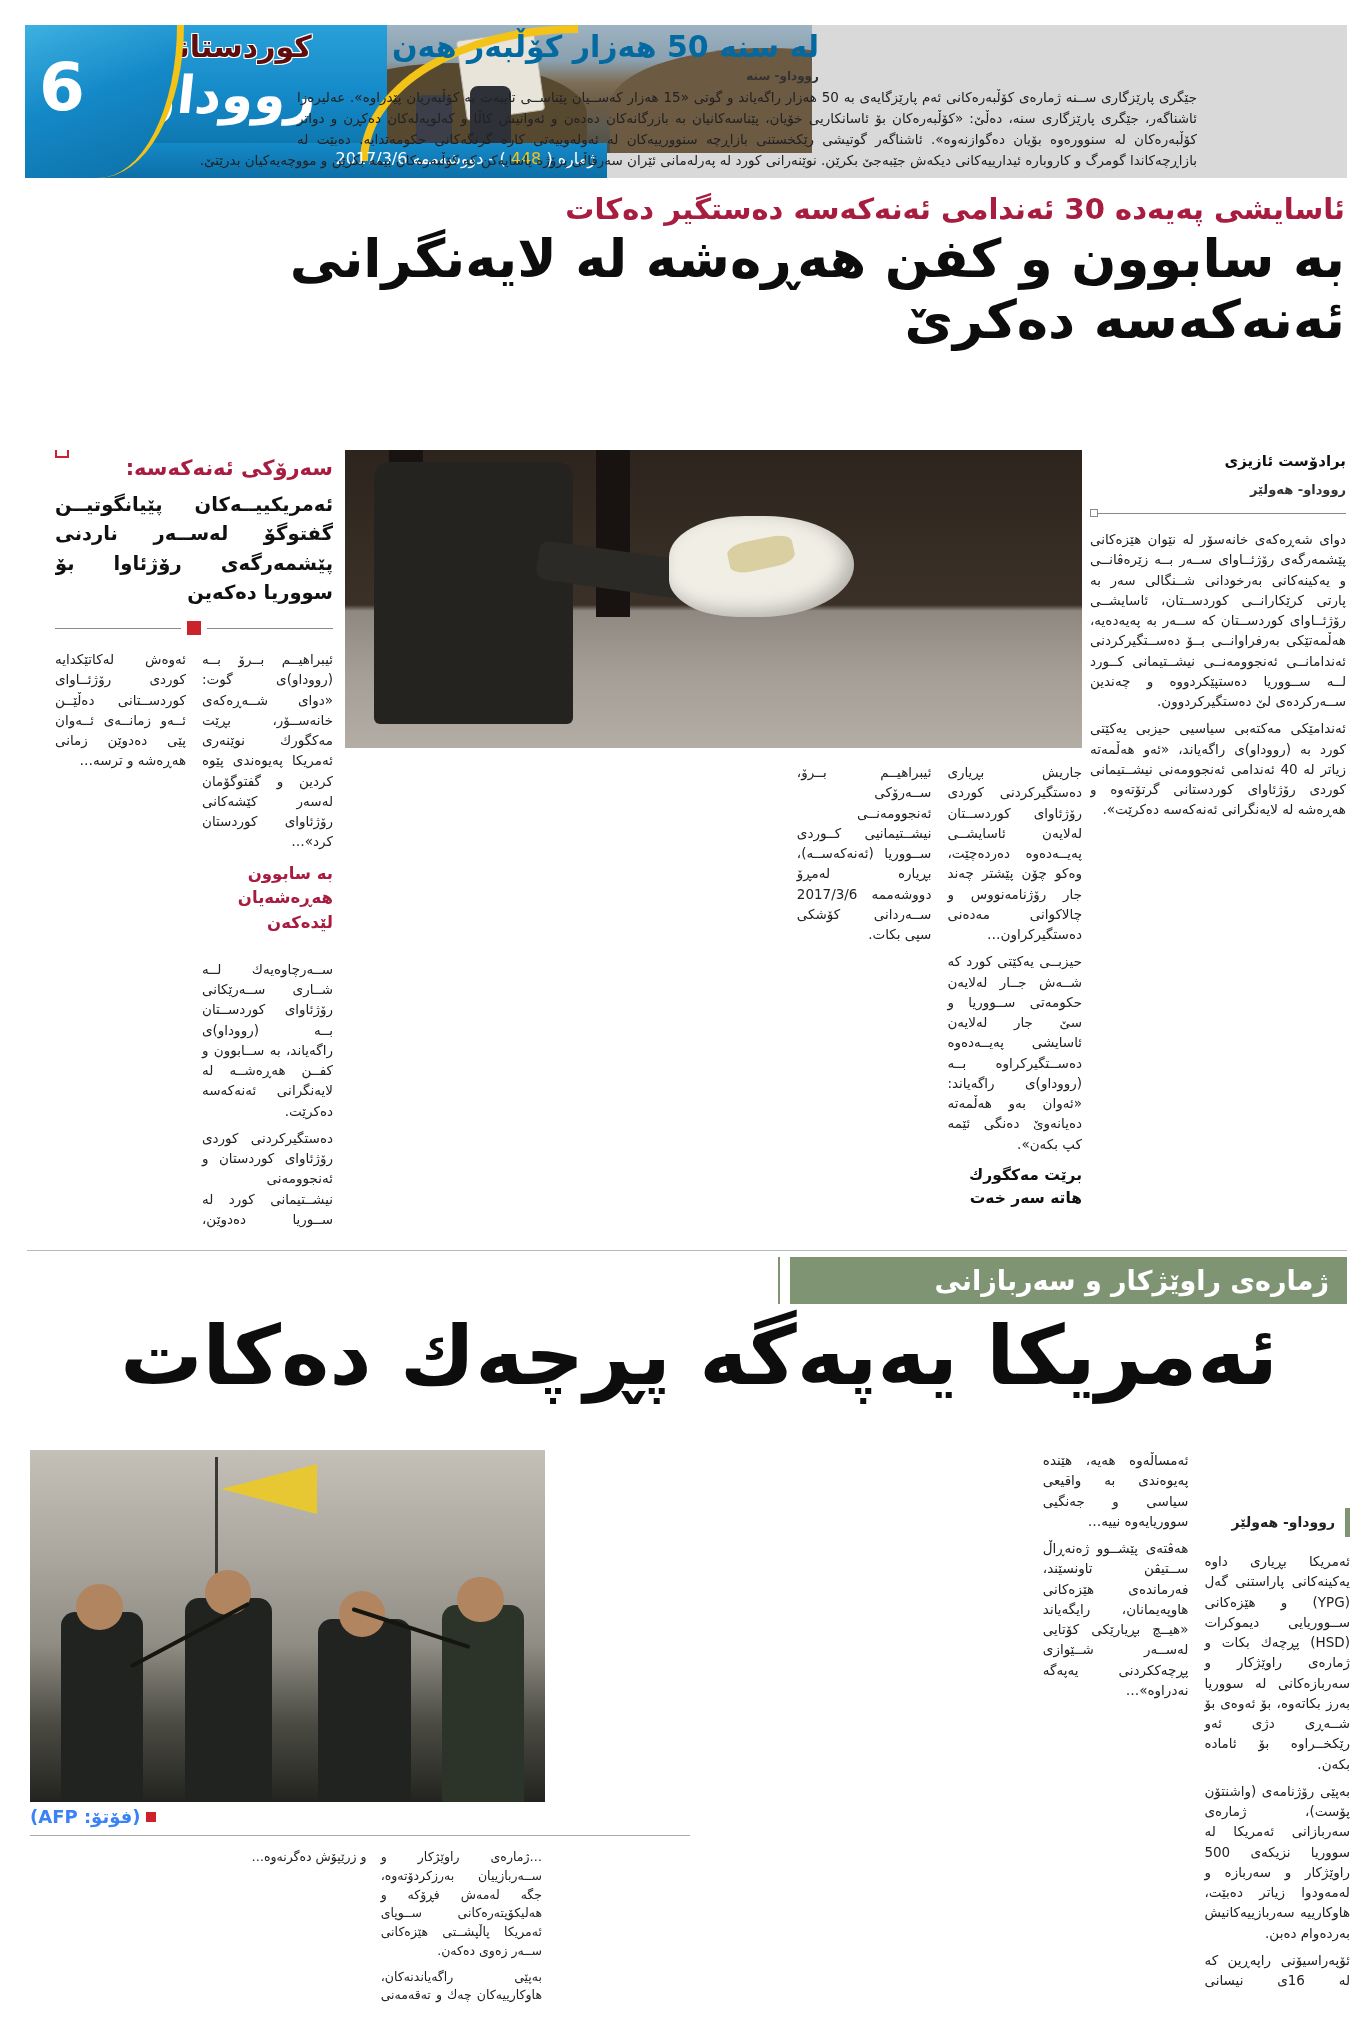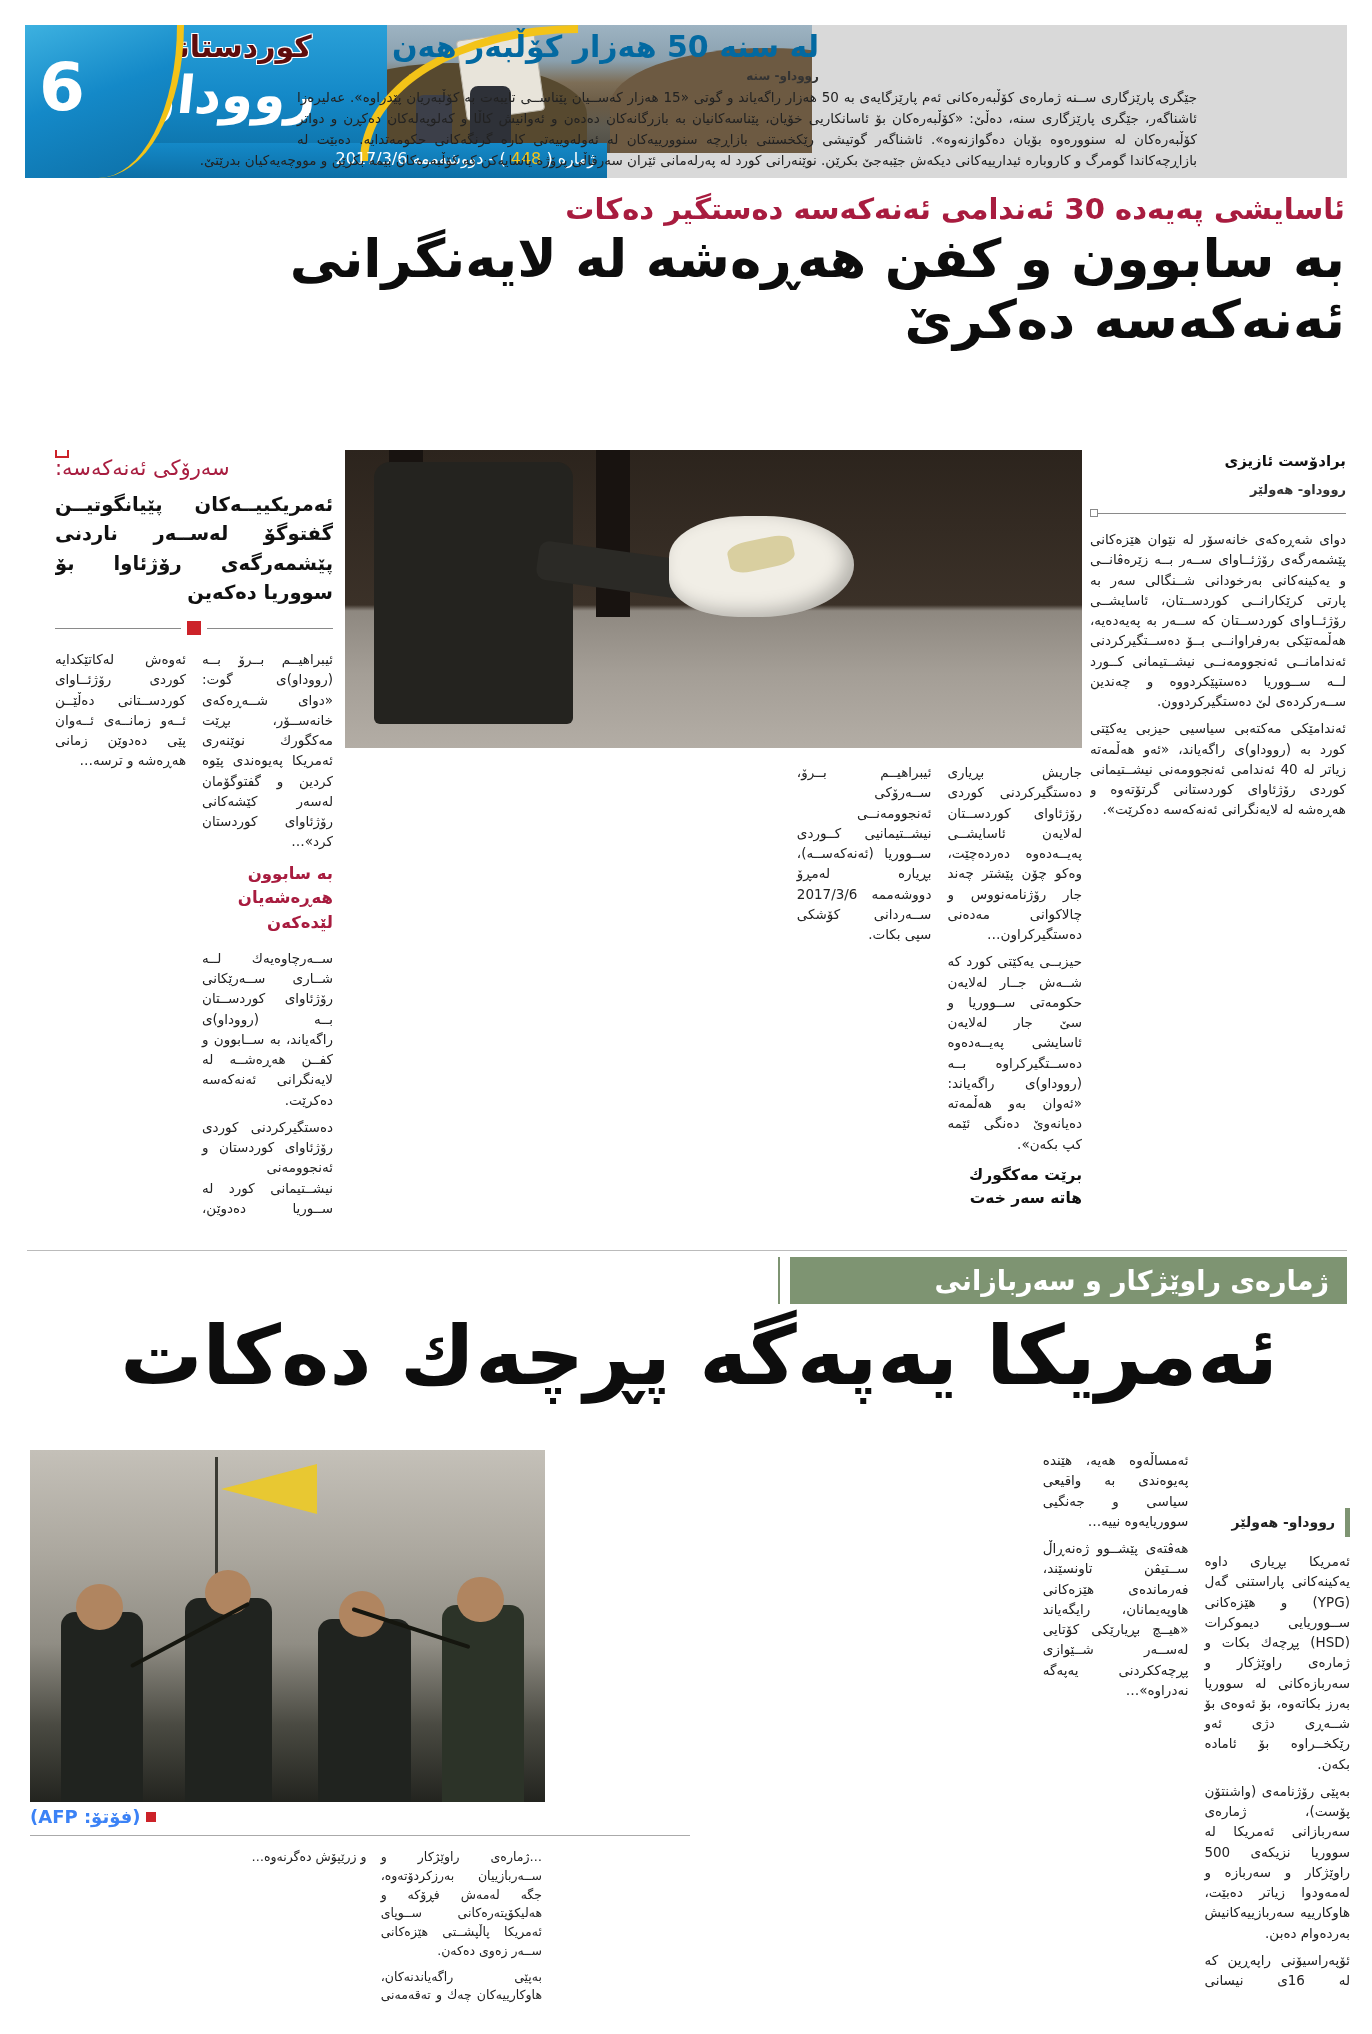--- a/index.html
+++ b/index.html
@@ -42,27 +42,27 @@
   #photo1{left:345px;top:450px;width:737px;height:298px;overflow:hidden;
     background:linear-gradient(180deg,#2c241d 0%,#3b3128 52%,#8e8880 54%,#a49e96 75%,#b3ada5 100%);}
   #photo1 .pillar{position:absolute;top:0;width:34px;height:56%;background:#181310;}
   #photo1 .figure{position:absolute;left:4%;top:4%;width:27%;height:88%;background:#24231f;border-radius:16px 16px 6px 6px;}
   #photo1 .arm{position:absolute;left:26%;top:34%;width:22%;height:13%;background:#2b2a26;transform:rotate(8deg);border-radius:10px;}
   #photo1 .hand{position:absolute;left:45%;top:38%;width:13%;height:16%;background:#c59a78;border-radius:45%;}
   #photo1 .cloth{position:absolute;left:44%;top:22%;width:25%;height:34%;background:#f1eee6;border-radius:46% 54% 58% 42%;box-shadow:inset -8px -6px 18px rgba(0,0,0,.25);}
   #photo1 .soap{position:absolute;left:52%;top:30%;width:9%;height:10%;background:#d9cfa0;border-radius:30%;transform:rotate(-12deg);}
   #a1-feature{left:55px;top:450px;width:278px;height:795px;overflow:hidden;}
   #a1-feature .corner-sq{position:absolute;top:-6px;left:0;width:10px;height:10px;border:2px solid #cc2229;background:#fff;}
-  .feature-label{font-size:21px;font-weight:400;color:#a81c3f;margin:6px 0 10px;text-align:left;}
+  .feature-label{font-size:21px;font-weight:700;color:#a81c3f;margin:6px 0 10px;text-align:right;}
   .feature-deck{font-size:19.5px;font-weight:800;color:#111;line-height:1.5;text-align:justify;margin:0 0 14px;}
   .deck-rule{display:flex;align-items:center;margin:4px 0 14px;}
   .deck-rule .line{flex:1;height:1px;background:#8a8a8a;}
   .deck-rule .sq{width:14px;height:14px;background:#cc2229;margin:0 6px;}
   .feature-cols{column-count:2;column-gap:16px;column-fill:auto;height:585px;overflow:hidden;}
-  .red-subhead{font-size:16.5px;font-weight:800;color:#a81c3f;margin:10px 0 12px;text-align:right;}
+  .red-subhead{font-size:16.5px;font-weight:800;color:#a81c3f;margin:10px 0 23px;text-align:right;}
   #a1-cols-mid{left:345px;top:762px;width:737px;height:483px;column-count:5;column-gap:16px;column-fill:auto;overflow:hidden;}
   .mid-subhead{font-size:15.5px;font-weight:800;color:#111;margin:10px 0 8px;text-align:right;}
   
   #article-rule{left:27px;top:1250px;width:1320px;height:1px;background:#bbb;}
   #kicker2{left:790px;top:1257px;width:557px;height:47px;background:#7e9472;color:#fff;font-size:27px;font-weight:800;
     line-height:47px;text-align:right;padding:0 18px 0 0;box-sizing:border-box;}
   #kicker2-bracket{left:770px;top:1257px;width:8px;height:47px;border-right:2px solid #7e9472;}
   #headline2{right:27px;top:1308px;width:1292px;text-align:center;font-size:82px;font-weight:800;color:#0d0d0d;letter-spacing:-1px;}
   #photo2{left:30px;top:1450px;width:515px;height:352px;overflow:hidden;
     background:linear-gradient(180deg,#c4c0b8 0%,#aba79e 30%,#908d84 55%,#4a4a42 78%,#23241f 100%);}

